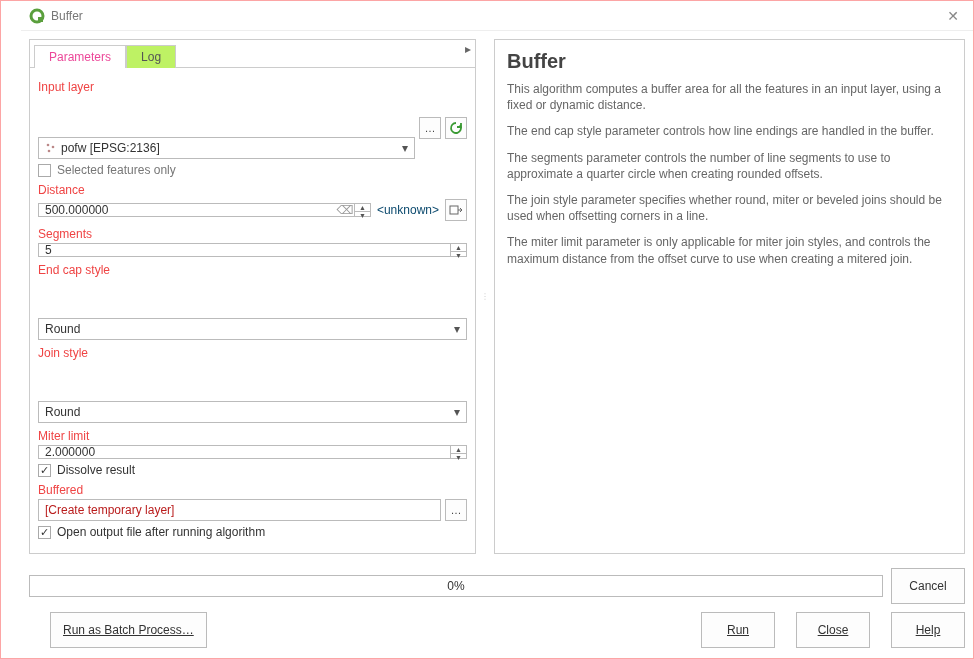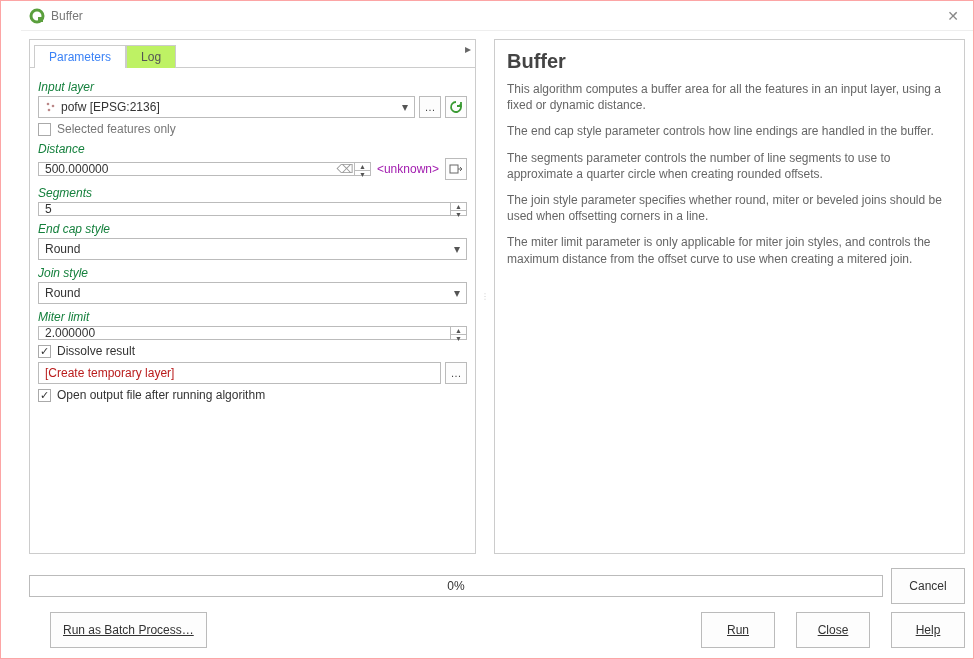--- a/index.html
+++ b/index.html
@@ -88,50 +88,50 @@
   border: 1px solid #ccc;
   border-bottom: none;
   padding: 4px 14px;
   background: #bef264;
   color: #555;
   position: relative;
   top: 1px;
 }
 .tab.active {
   background: #fff;
-  color: #3b82f6;
+  color: #ec4899;
 }
 .form {
   padding: 6px 8px;
   overflow: auto;
   flex: 1;
 }
 .form-label {
-  color: #15803d;
+  color: #ef4444;
   margin: 6px 0 2px 0;
   display: block;
-  font-style: italic;
 }
 .row {
   display: flex;
   align-items: center;
   gap: 4px;
 }
 .combo, .textinput, .spin {
   border: 1px solid #bbb;
   background: #fff;
   height: 22px;
   padding: 0 6px;
   display: flex;
   align-items: center;
   color: #333;
 }
 .combo {
   flex: 1;
   justify-content: space-between;
+  margin-top: 41px;
 }
 .combo .arrow {
   color: #555;
 }
 .sq-btn {
   width: 22px;
   height: 22px;
   border: 1px solid #bbb;
   background: #fdfdfd;
   display: flex;
@@ -188,21 +188,21 @@
 .spin-wrap .spinners div {
   flex: 1;
   font-size: 7px;
   display: flex;
   align-items: center;
   justify-content: center;
   color: #555;
 }
 .spin-wrap .spinners div:first-child { border-bottom: 1px solid #bbb; }
 .unit-label {
-  color: #a21caf;
+  color: #0c4a6e;
   padding: 0 2px;
 }
 .placeholder { color: #b91c1c; font-style: normal; }
 .splitter {
   width: 6px;
   display: flex;
   align-items: center;
   justify-content: center;
   color: #ccc;
   font-size: 8px;
@@ -355,20 +355,21 @@
               <div>▲</div>
               <div>▼</div>
             </span>
         </div>
 
         <div class="checkbox-row enabled">
           <span class="cb">✓</span>
           <span>Dissolve result</span>
         </div>
 
+        <span class="form-label">Buffered</span>
         <div class="row">
           <div class="textinput" style="flex:1">
             <span class="placeholder">[Create temporary layer]</span>
           </div>
           <div class="sq-btn">…</div>
         </div>
 
         <div class="checkbox-row enabled">
           <span class="cb">✓</span>
           <span>Open output file after running algorithm</span>

